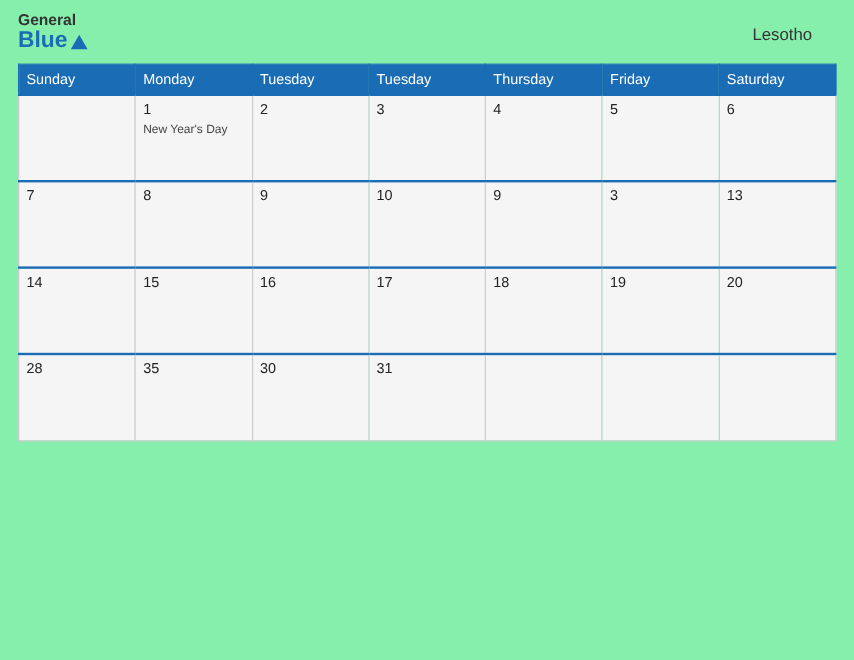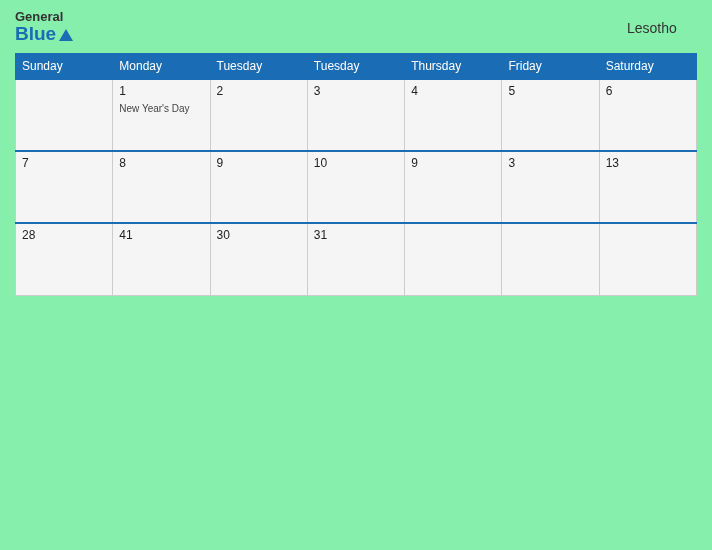--- a/index.html
+++ b/index.html
@@ -168,24 +168,47 @@
           </td>
           <td>
             <span class="day-num">3</span>
           </td>
           <td>
             <span class="day-num">13</span>
           </td>
         </tr>
         <tr>
           <td>
+            <span class="day-num">14</span>
+          </td>
+          <td>
+            <span class="day-num">15</span>
+          </td>
+          <td>
+            <span class="day-num">16</span>
+          </td>
+          <td>
+            <span class="day-num">17</span>
+          </td>
+          <td>
+            <span class="day-num">18</span>
+          </td>
+          <td>
+            <span class="day-num">19</span>
+          </td>
+          <td>
+            <span class="day-num">20</span>
+          </td>
+        </tr>
+        <tr>
+          <td>
             <span class="day-num">28</span>
           </td>
           <td>
-            <span class="day-num">41</span>
+            <span class="day-num">35</span>
           </td>
           <td>
             <span class="day-num">30</span>
           </td>
           <td>
             <span class="day-num">31</span>
           </td>
           <td class="empty-cell"></td>
           <td class="empty-cell"></td>
           <td class="empty-cell"></td>

